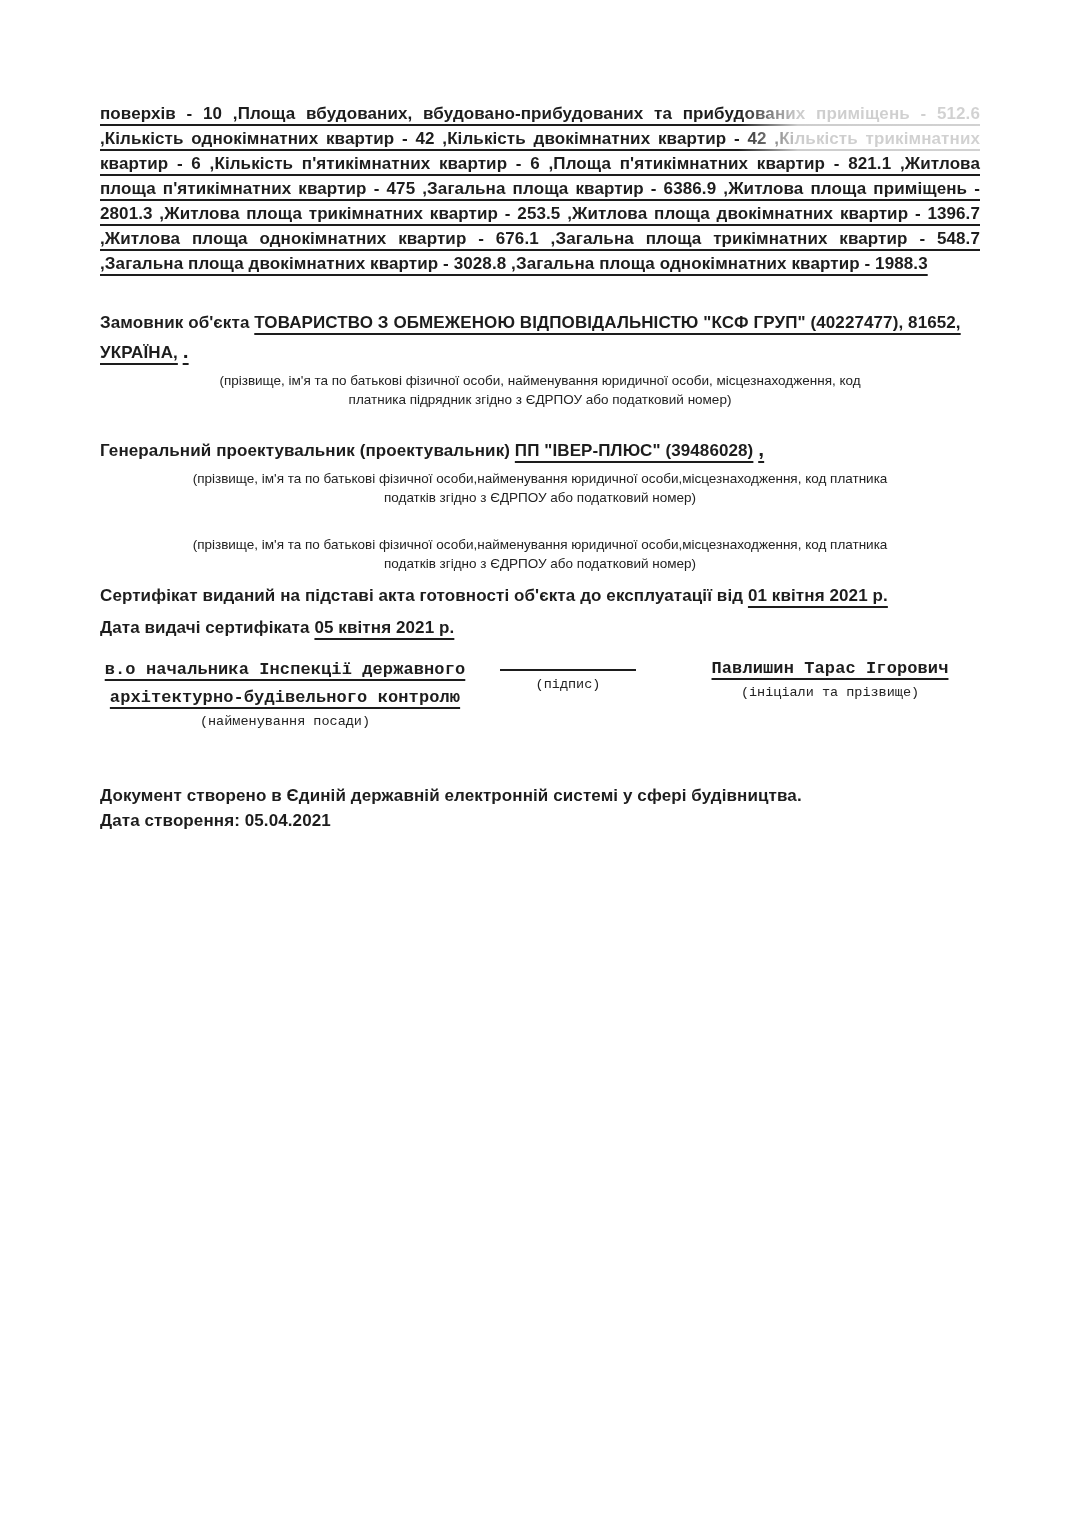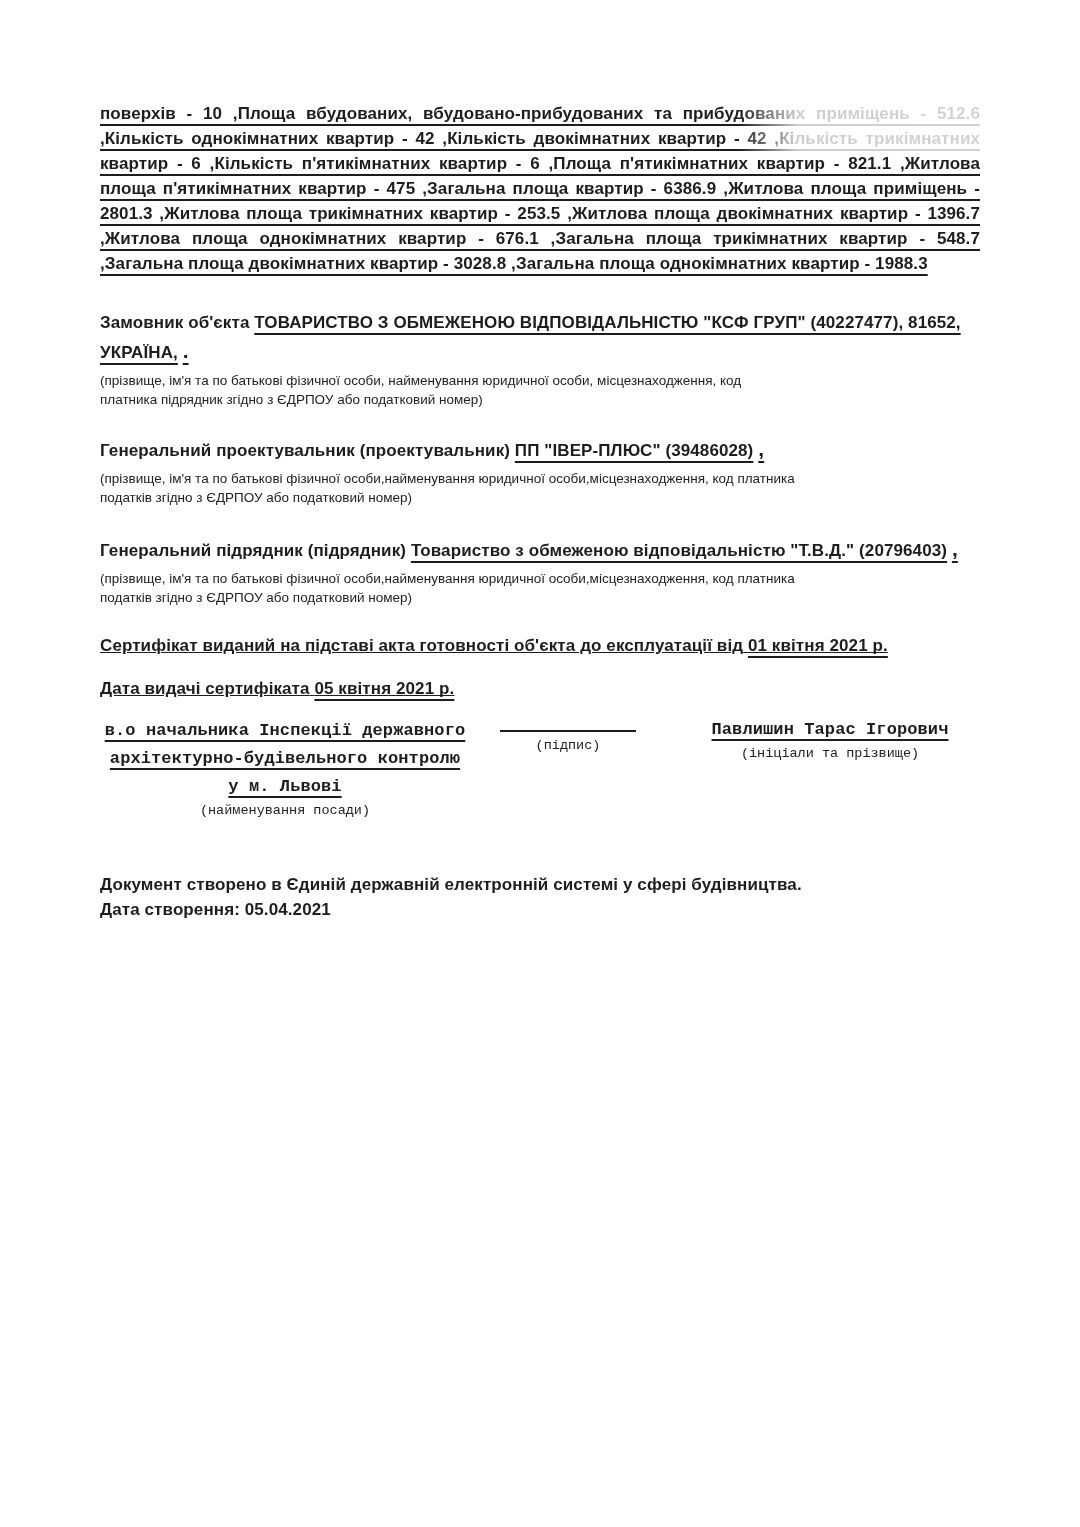--- a/index.html
+++ b/index.html
@@ -26,29 +26,30 @@
     text-decoration:underline;
     text-decoration-thickness:2px;
     text-underline-offset:5px;
     text-decoration-skip-ink:none;
   }
   .justify { text-align:justify; }
   .note {
     font-size:13.5px;
     font-weight:400;
     line-height:19px;
+    text-align:center;
     color:#222222;
   }
   .note-gap { margin-top:4px; }
   .sec-customer   { margin-top:33px; }
   .sec-designer   { margin-top:26px; }
   .sec-contractor { margin-top:28px; }
   .sec-class      { margin-top:28px; }
-  .sec-cert       { margin-top:25px;text-decoration:underline; }
-  .sec-issue      { margin-top:15px;text-decoration:underline; }
+  .sec-cert       { margin-top:9px; }
+  .sec-issue      { margin-top:4px; }
   .sig-row {
     margin-top:14px;
     display:flex;
     align-items:flex-start;
     font-family:Liberation Mono, monospace;
   }
   .sig-col-pos   { width:370px; text-align:center; }
   .sig-col-pos .pos-line { line-height:28px; }
   .sig-col-sign  { width:136px; margin-left:30px; margin-top:13px; text-align:center; }
   .sig-line {
@@ -98,25 +99,20 @@
       <span class="u">ПП "ІВЕР-ПЛЮС" (39486028)</span>
       <span class="u suffix-mark">,</span>
     </p>
     <div class="note note-gap">
       <div>(прізвище, ім'я та по батькові фізичної особи,найменування юридичної особи,місцезнаходження, код платника</div>
       <div>податків згідно з ЄДРПОУ або податковий номер)</div>
     </div>
   </section>
 
   <section class="sec-contractor">
-    <p class="body-text para">
-      <span>Генеральний підрядник (підрядник)</span>
-      <span class="u">Товариство з обмеженою відповідальністю "Т.В.Д." (20796403)</span>
-      <span class="u suffix-mark">,</span>
-    </p>
     <div class="note note-gap">
       <div>(прізвище, ім'я та по батькові фізичної особи,найменування юридичної особи,місцезнаходження, код платника</div>
       <div>податків згідно з ЄДРПОУ або податковий номер)</div>
     </div>
   </section>
 
 
   <section class="sec-cert">
     <p class="body-text para">
       <span>Сертифікат виданий на підставі акта готовності об'єкта до експлуатації від</span>
@@ -128,21 +124,20 @@
     <p class="body-text para">
       <span>Дата видачі сертифіката</span>
       <span class="u">05 квітня 2021 р.</span>
     </p>
   </section>
 
   <div class="sig-row">
     <div class="sig-col-pos">
       <div class="body-text pos-line u">в.о начальника Інспекції державного</div>
       <div class="body-text pos-line u">архітектурно-будівельного контролю</div>
-      <div class="body-text pos-line u">у м. Львові</div>
       <div class="note">(найменування посади)</div>
     </div>
     <div class="sig-col-sign">
       <div class="sig-line"></div>
       <div class="note">(підпис)</div>
     </div>
     <div class="sig-col-name">
       <div class="body-text u">Павлишин Тарас Ігорович</div>
       <div class="note" style="margin-top:2px;">(ініціали та прізвище)</div>
     </div>

